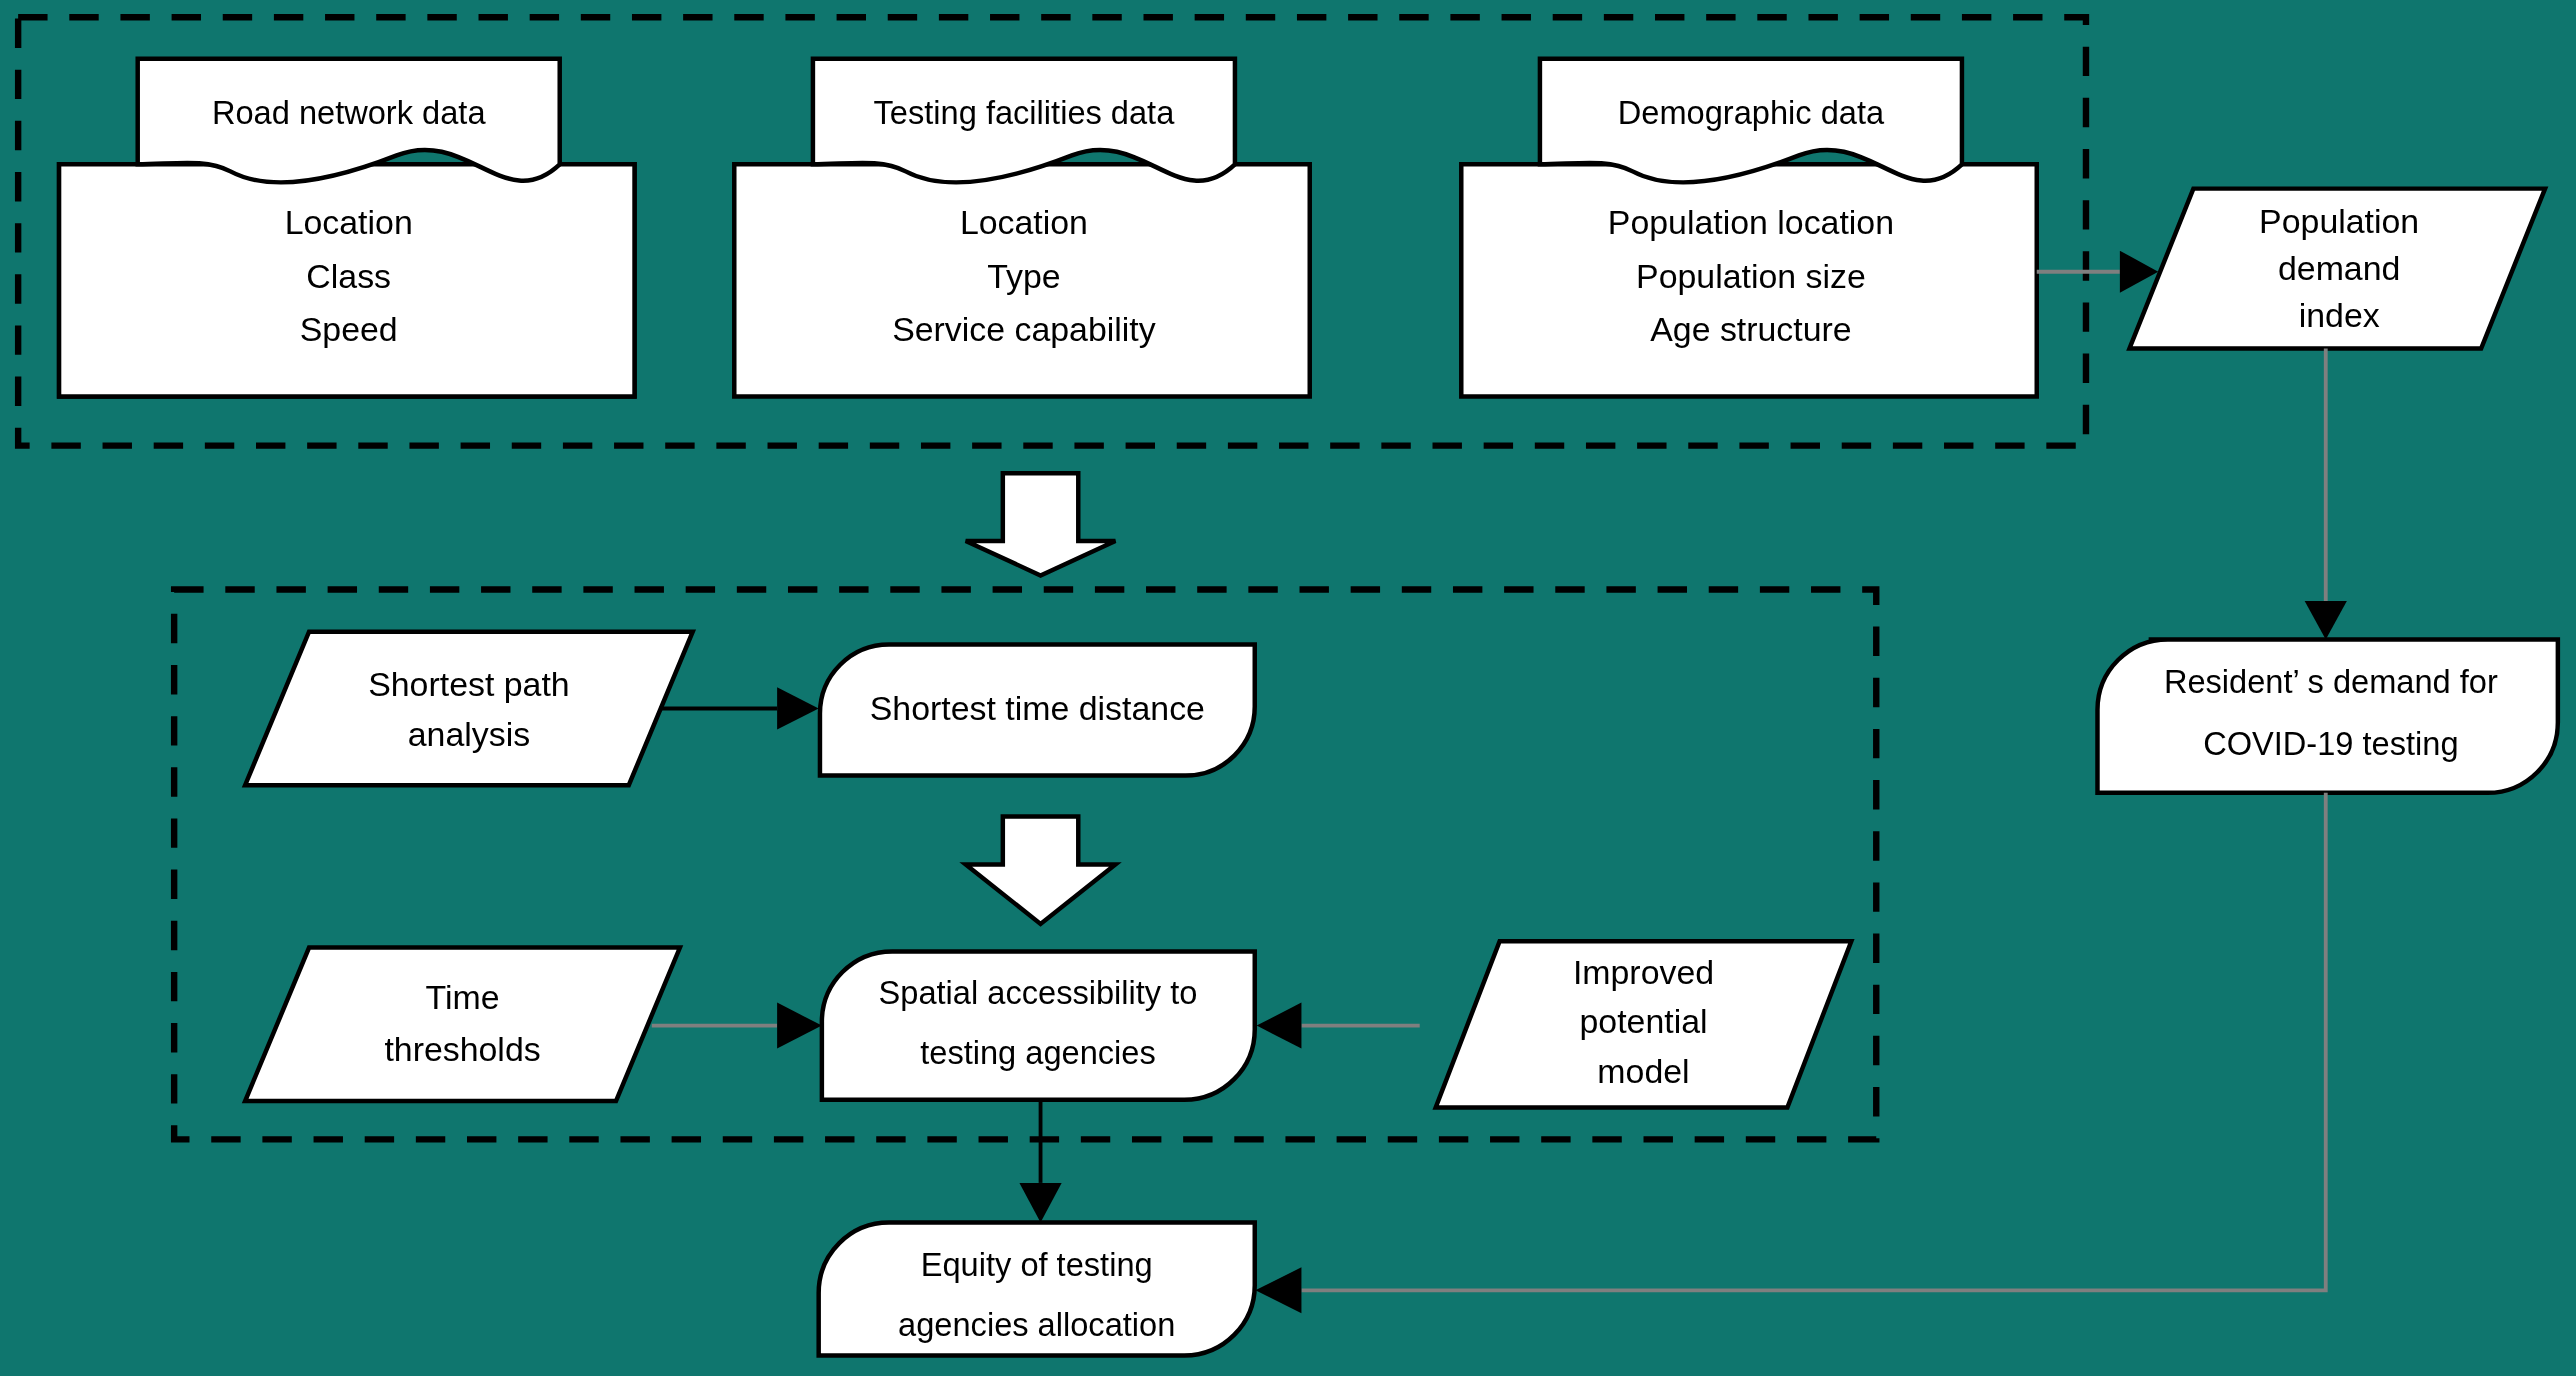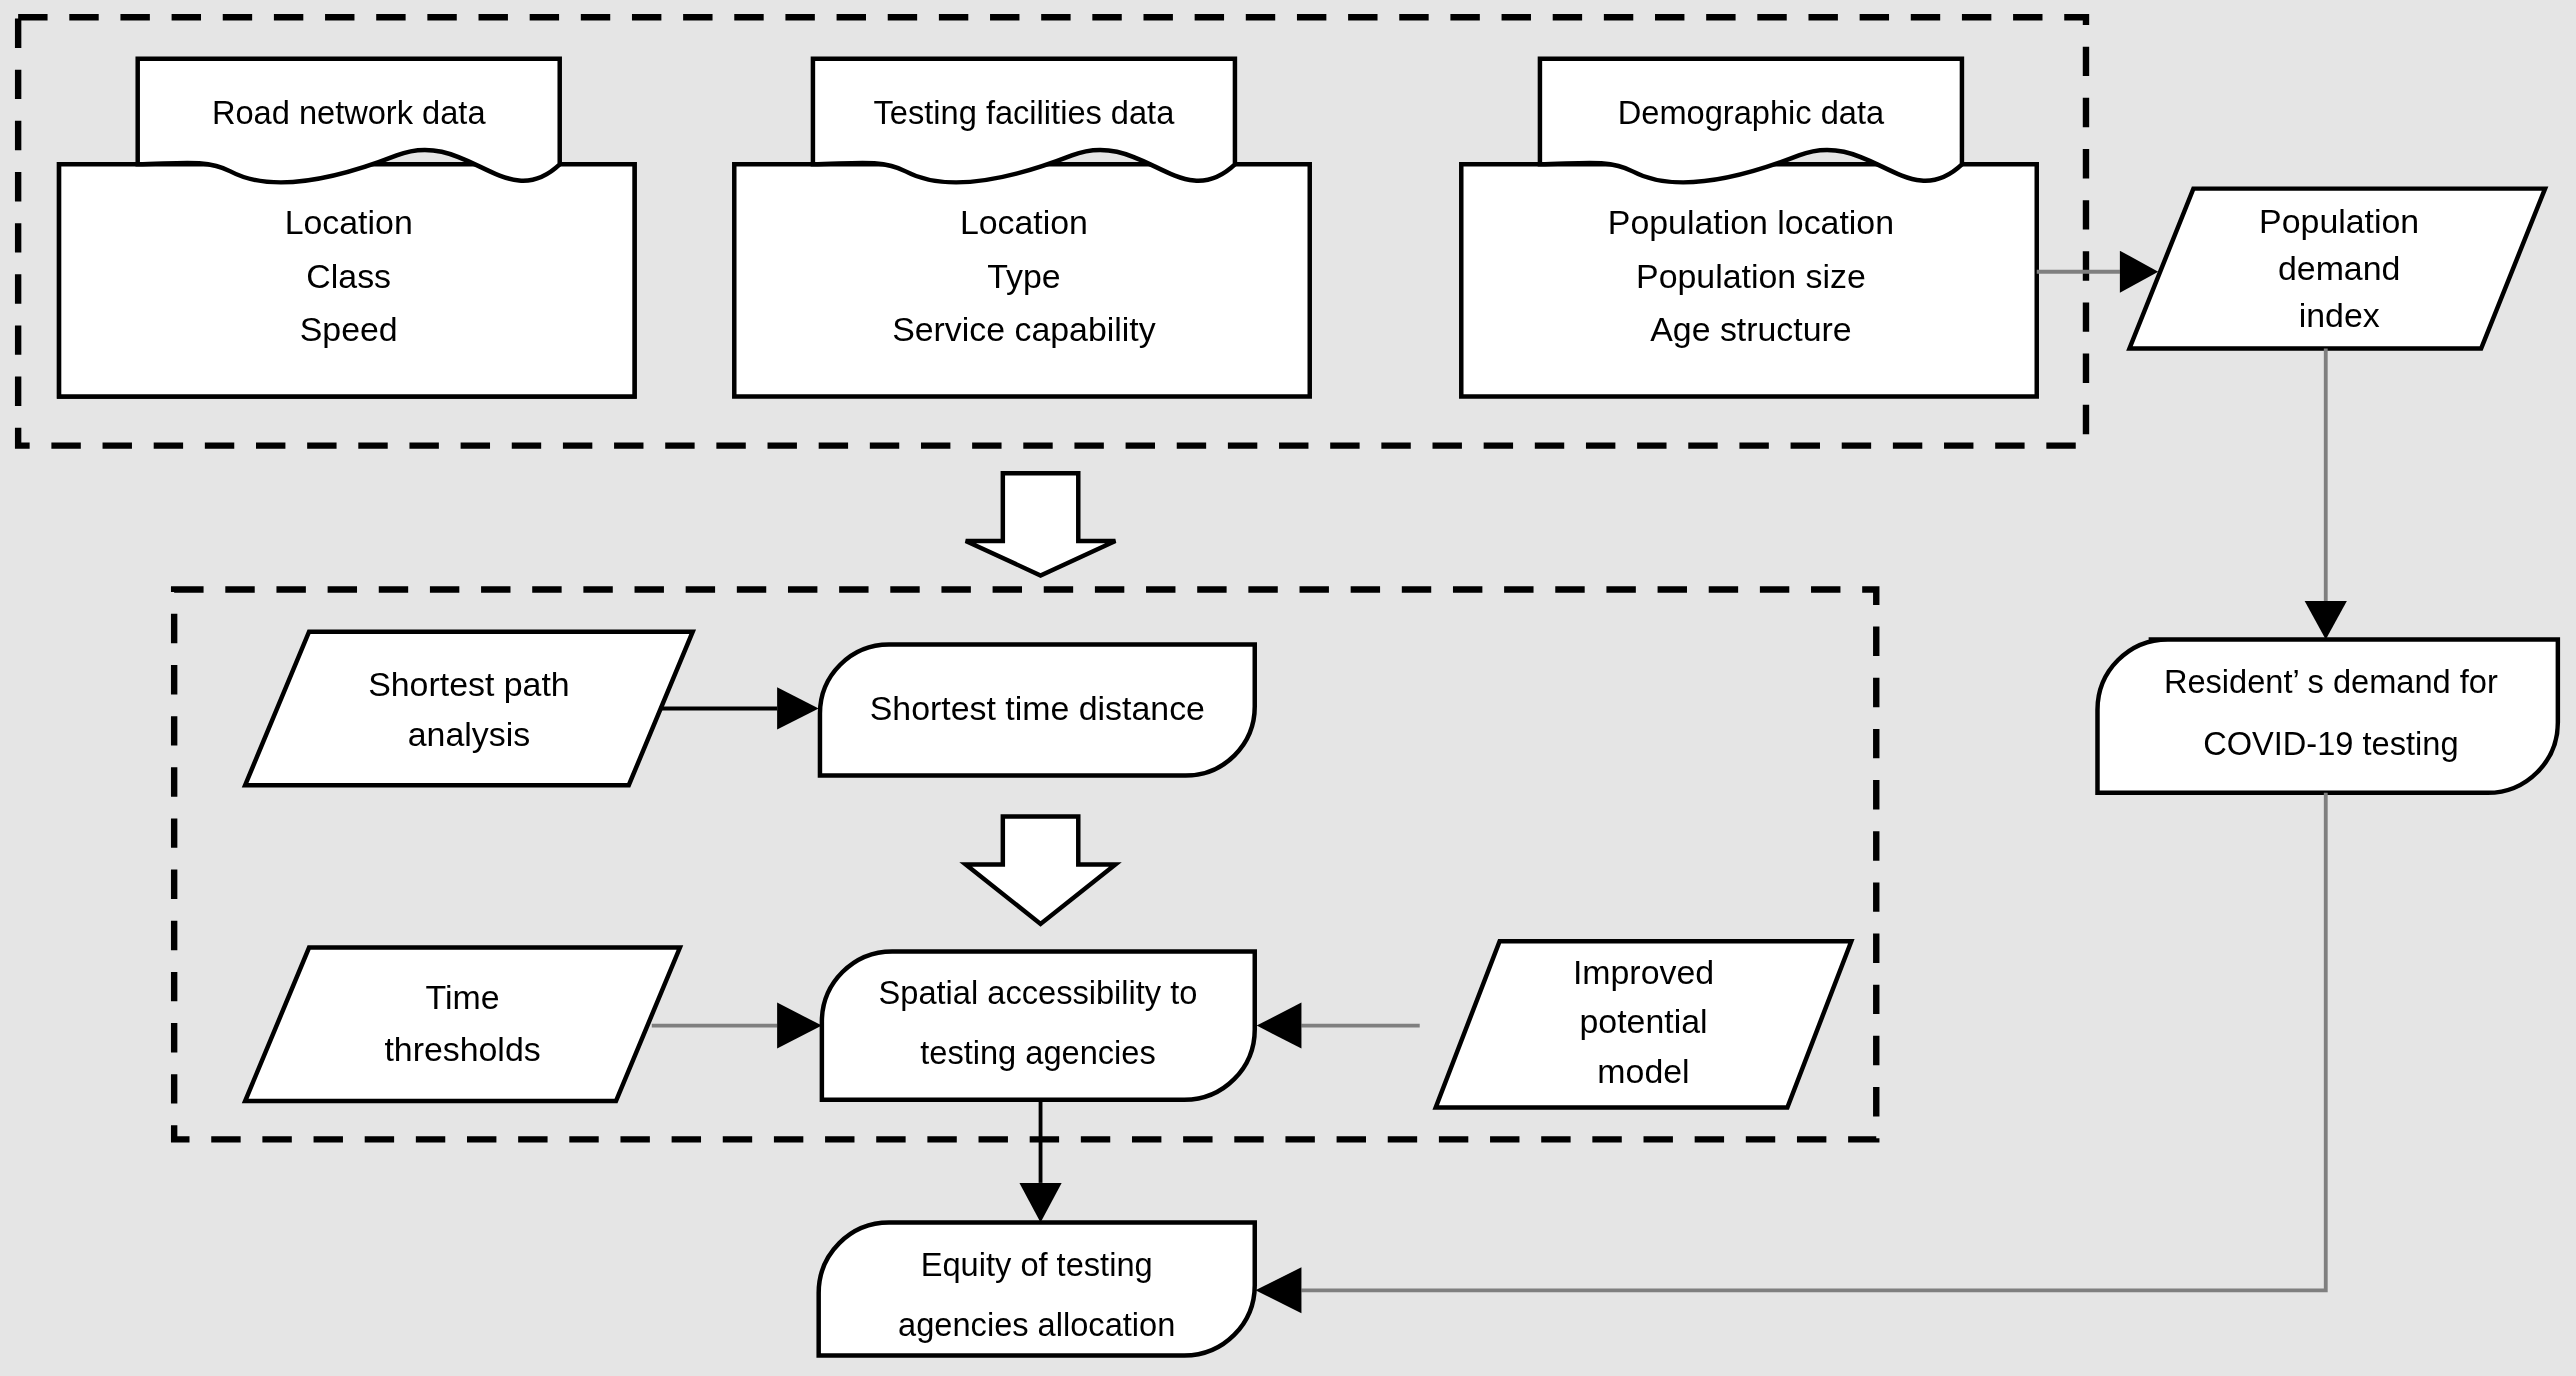--- a/index.html
+++ b/index.html
@@ -1,18 +1,18 @@
 <!DOCTYPE html>
 <html style="font-size:10.2px"><head>
 <meta charset="utf-8">
 <style>
   html,body{margin:0;padding:0;background:#ffffff;}
   body{width:2576px;height:1376px;overflow:hidden;
        font-family:"Liberation Sans","DejaVu Sans",sans-serif;}
-  #stage{position:relative;width:2576px;height:1376px;background:#e5e5e5;}
+  #stage{position:relative;width:2576px;height:1376px;background:#0f766e;}
   svg#flow{position:absolute;left:0;top:0;width:2576px;height:1376px;display:block;}
   .shape{fill:#ffffff;stroke:#000000;stroke-width:7;}
   .group-box{fill:none;stroke:#000000;stroke-width:10;stroke-dasharray:46 34;}
   .conn{fill:none;stroke:#7f7f7f;stroke-width:6;}
   .conn-dark{fill:none;stroke:#000000;stroke-width:6;}
   .arrowhead{fill:#000000;stroke:none;}
   .bigarrow{fill:#ffffff;stroke:#000000;stroke-width:7;}
   text{fill:#000000;font-family:"Liberation Sans","DejaVu Sans",sans-serif;
        font-size:53px;text-anchor:middle;dominant-baseline:middle;}
   text.t48{font-size:51px;}

